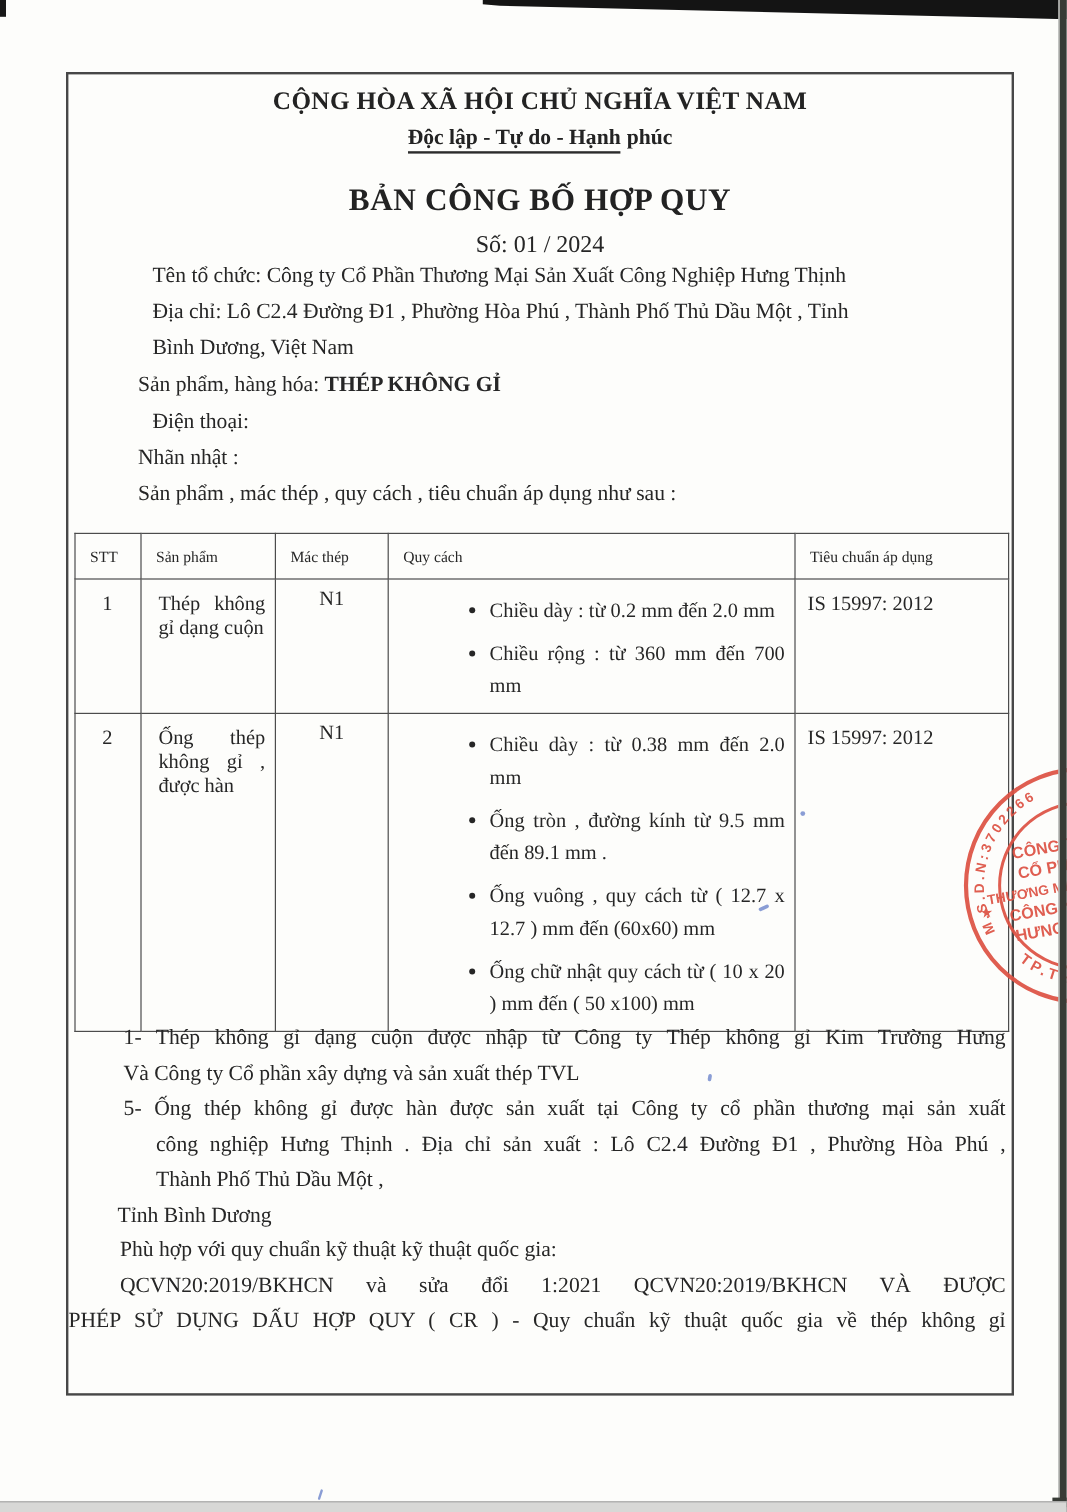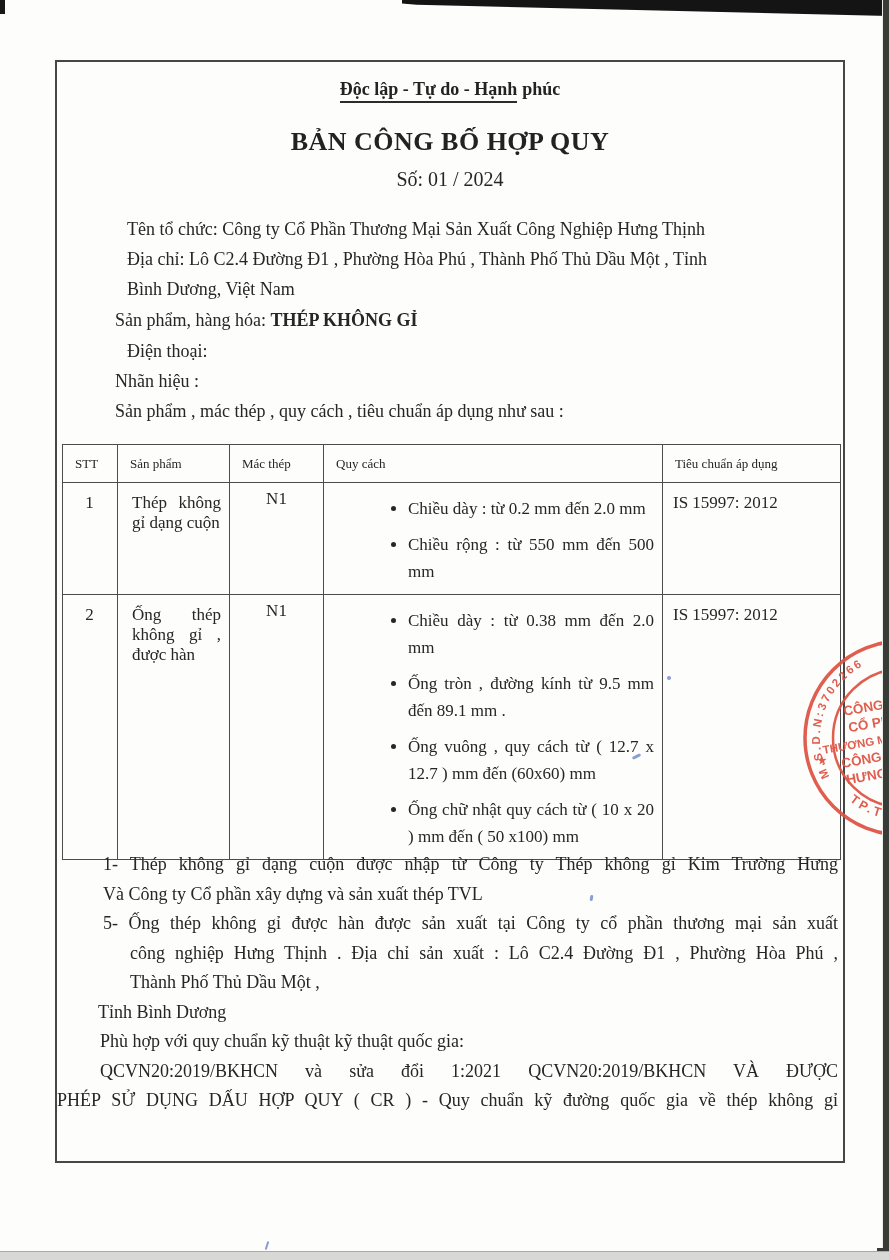--- a/index.html
+++ b/index.html
@@ -81,32 +81,33 @@
 
 <div class="scan-top-band"></div>
 <div class="scan-right-strip"></div>
 <div class="scan-right-foot"></div>
 <div class="scan-bottom-strip"></div>
 <div class="scan-corner-mark"></div>
 
 <div class="frame">
 
   <div class="hdr">
+    <div class="nat-title">CỘNG HÒA XÃ HỘI CHỦ NGHĨA VIỆT NAM</div>
     <div class="motto"><span class="u">Độc lập - Tự do - Hạnh</span><span class="tail">phúc</span></div>
     <div class="doc-title">BẢN CÔNG BỐ HỢP QUY</div>
     <div class="doc-num">Số: 01 / 2024</div>
   </div>
 
   <div class="info">
     <div class="l">Tên tổ chức: Công ty Cổ Phần Thương Mại Sản Xuất Công Nghiệp Hưng Thịnh</div>
     <div class="l">Địa chỉ: Lô C2.4 Đường Đ1 , Phường Hòa Phú , Thành Phố Thủ Dầu Một , Tỉnh</div>
     <div class="l">Bình Dương, Việt Nam</div>
     <div class="l ind sp"><span>Sản phẩm, hàng hóa: </span><span class="bold">THÉP KHÔNG GỈ</span></div>
     <div class="l sp">Điện thoại:</div>
-    <div class="l ind">Nhãn hiệu :</div>
+    <div class="l ind">Nhãn nhật :</div>
     <div class="l ind">Sản phẩm , mác thép , quy cách , tiêu chuẩn áp dụng như sau :</div>
   </div>
 
   <table class="spec">
     <colgroup>
       <col style="width:55px">
         <col style="width:112px">
         <col style="width:94px">
         <col style="width:339px">
         <col style="width:178px">
@@ -119,21 +120,21 @@
       <th>Quy cách</th>
       <th>Tiêu chuẩn áp dụng</th>
     </tr>
     <tr class="r1">
       <td class="c-stt">1</td>
       <td class="c-prod">Thép không gỉ dạng cuộn</td>
       <td class="c-grade">N1</td>
       <td class="c-spec">
         <ul>
           <li>Chiều dày : từ 0.2 mm đến 2.0 mm</li>
-          <li>Chiều rộng : từ 550 mm đến 500 mm</li>
+          <li>Chiều rộng : từ 360 mm đến 700 mm</li>
         </ul>
       </td>
       <td class="c-std">IS 15997: 2012</td>
     </tr>
     <tr class="r2">
       <td class="c-stt">2</td>
       <td class="c-prod">Ống thép không gỉ , được hàn</td>
       <td class="c-grade">N1</td>
       <td class="c-spec">
         <ul>
@@ -150,21 +151,21 @@
 
   <div class="notes">
     <div class="ml just">1-  Thép không gỉ dạng cuộn được nhập từ Công ty Thép không gỉ Kim Trường Hưng</div>
     <div class="ml">Và Công ty Cổ phần xây dựng và sản xuất thép TVL</div>
     <div class="ml just">5-  Ống thép không gỉ được hàn được sản xuất tại Công ty cổ phần thương mại sản xuất</div>
     <div class="ml ind27 just">công nghiệp Hưng Thịnh . Địa chỉ sản xuất : Lô C2.4 Đường Đ1 , Phường Hòa Phú ,</div>
     <div class="ml ind27">Thành Phố Thủ Dầu Một ,</div>
     <div class="prov">Tỉnh Bình Dương</div>
     <div class="conf">Phù hợp với quy chuẩn kỹ thuật kỹ thuật quốc gia:</div>
     <div class="reg1 just">QCVN20:2019/BKHCN và sửa đổi 1:2021 QCVN20:2019/BKHCN VÀ ĐƯỢC</div>
-    <div class="just">PHÉP SỬ DỤNG DẤU HỢP QUY ( CR ) -  Quy chuẩn kỹ đường quốc gia về thép không gỉ</div>
+    <div class="just">PHÉP SỬ DỤNG DẤU HỢP QUY ( CR ) -  Quy chuẩn kỹ thuật quốc gia về thép không gỉ</div>
   </div>
 
 </div>
 
 <svg class="stamp" viewBox="752 608 137 264">
   <g style="fill: rgb(221, 82, 68); stroke: rgb(221, 82, 68);">
     <circle cx="902" cy="738" r="97" stroke-width="3.5"></circle>
     <circle cx="902" cy="738" r="69" stroke-width="2.5"></circle>
     <defs>
       <path id="arcTop" d="M 829.6 776.5 A 82 82 0 0 1 919.1 657.8" fill="none" stroke="none"></path>

